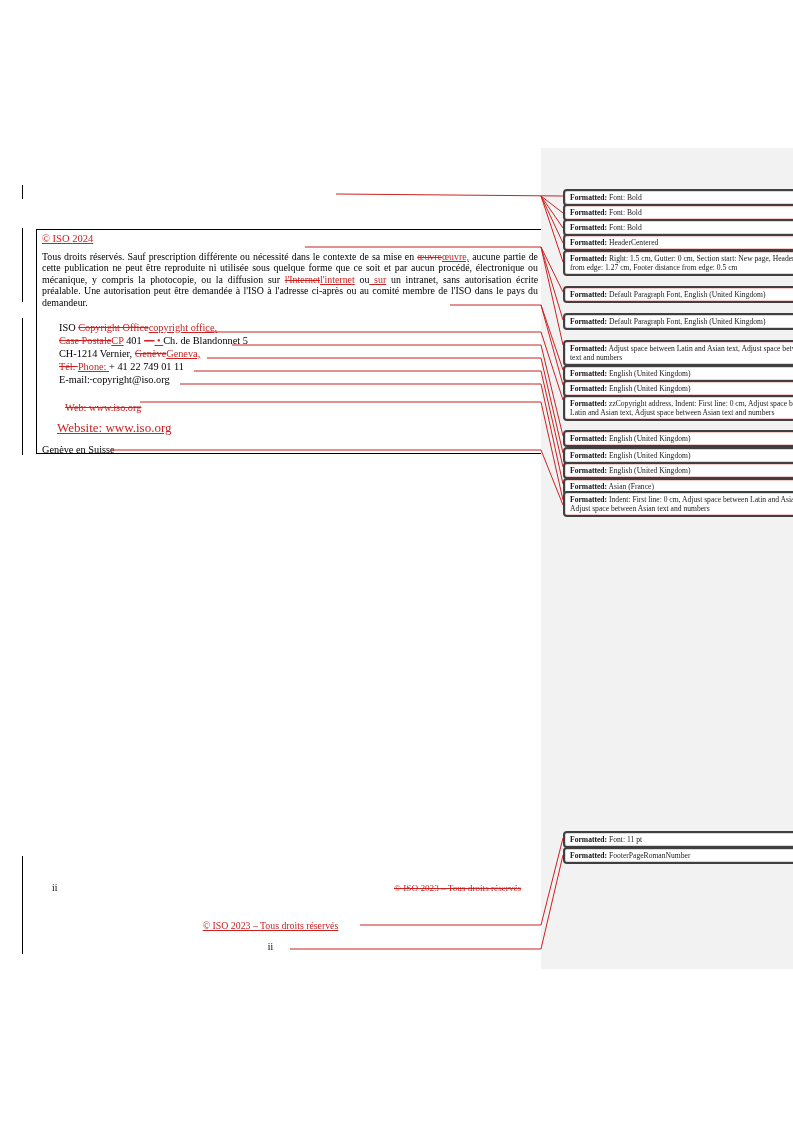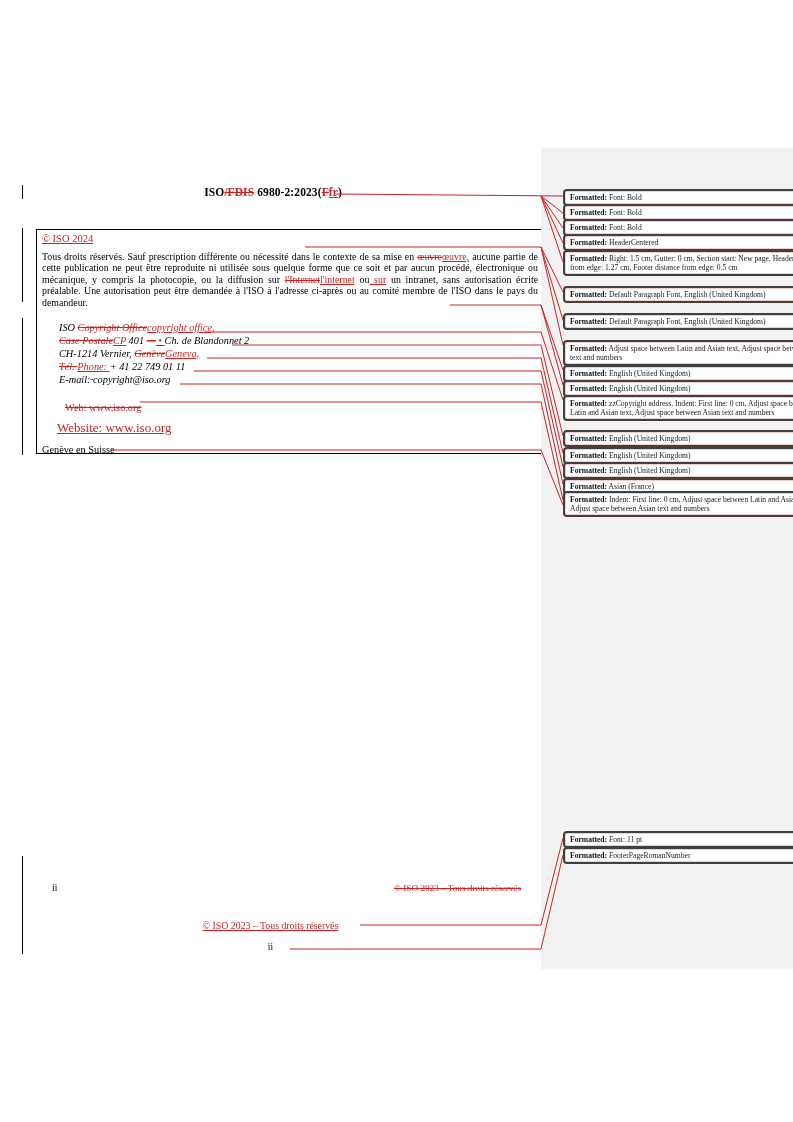--- a/index.html
+++ b/index.html
@@ -65,21 +65,20 @@
     width:496px;
     font-size:9.9px;
     line-height:11.4px;
     text-align:justify;
   }
   .cr-address{
     position:absolute;
     left:22px; top:92px;
     font-size:10.3px;
     line-height:12.9px;
-    font-style:italic;
   }
   .cr-web-del{
     position:absolute;
     left:28px; top:166px;
     font-size:10.3px;
     margin-top:6px;
   }
   .cr-web-ins{
     position:absolute;
     left:20px; top:190px;
@@ -144,40 +143,37 @@
 
 <div class="markup-panel"></div>
 
 <div class="page">
 
   <div class="changebar" style="top:185px;height:14px;"></div>
   <div class="changebar" style="top:228px;height:74px;"></div>
   <div class="changebar" style="top:318px;height:137px;"></div>
   <div class="changebar" style="top:856px;height:98px;"></div>
 
-  <div class="doc-header">
-    <span>ISO</span><span class="del">/FDIS</span><span> 6980-2:2023(</span><span class="del">F</span><span class="ins">fr</span><span>)</span>
-  </div>
 
   <div class="copyright-box">
 
     <div class="cr-line">
       <span class="ins">©</span><span class="ins"> ISO </span><span class="ins">2024</span>
     </div>
 
     <div class="cr-para">
       <span>Tous droits réservés. Sauf prescription différente ou nécessité dans le contexte de sa mise en </span><span class="del">œuvre</span><span class="ins">œuvre,</span><span> aucune partie de cette publication ne peut être reproduite ni utilisée sous quelque forme que ce soit et par aucun procédé, électronique ou mécanique, y compris la photocopie, ou la diffusion sur </span><span class="del">l'Internet</span><span class="ins">l'internet</span><span> ou</span><span class="ins"> sur</span><span> un intranet, sans autorisation écrite préalable. Une autorisation peut être demandée à l'ISO à l'adresse ci-après ou au comité membre de l'ISO dans le pays du demandeur.</span>
     </div>
 
     <div class="cr-address">
       <div>
         <span>ISO </span><span class="del">Copyright Office</span><span class="ins">copyright office,</span>
       </div>
       <div>
-        <span class="del">Case Postale</span><span class="ins">CP</span><span> 401 </span><span class="del">—</span><span class="ins"> • </span><span>Ch. de Blandonnet 2</span>
+        <span class="del">Case Postale</span><span class="ins">CP</span><span> 401 </span><span class="del">—</span><span class="ins"> • </span><span>Ch. de Blandonnet 5</span>
       </div>
       <div>
         <span>CH-1214 Vernier, </span><span class="del">Genève</span><span class="ins">Geneva,</span>
       </div>
       <div>
         <span class="del">Tél. </span><span class="ins">Phone: </span><span>+ 41 22 749 01 11</span>
       </div>
       <div>
         <span>E-mail:</span><span class="del"> </span><span class="ins"> </span><span>copyright@iso.org</span>
       </div>

